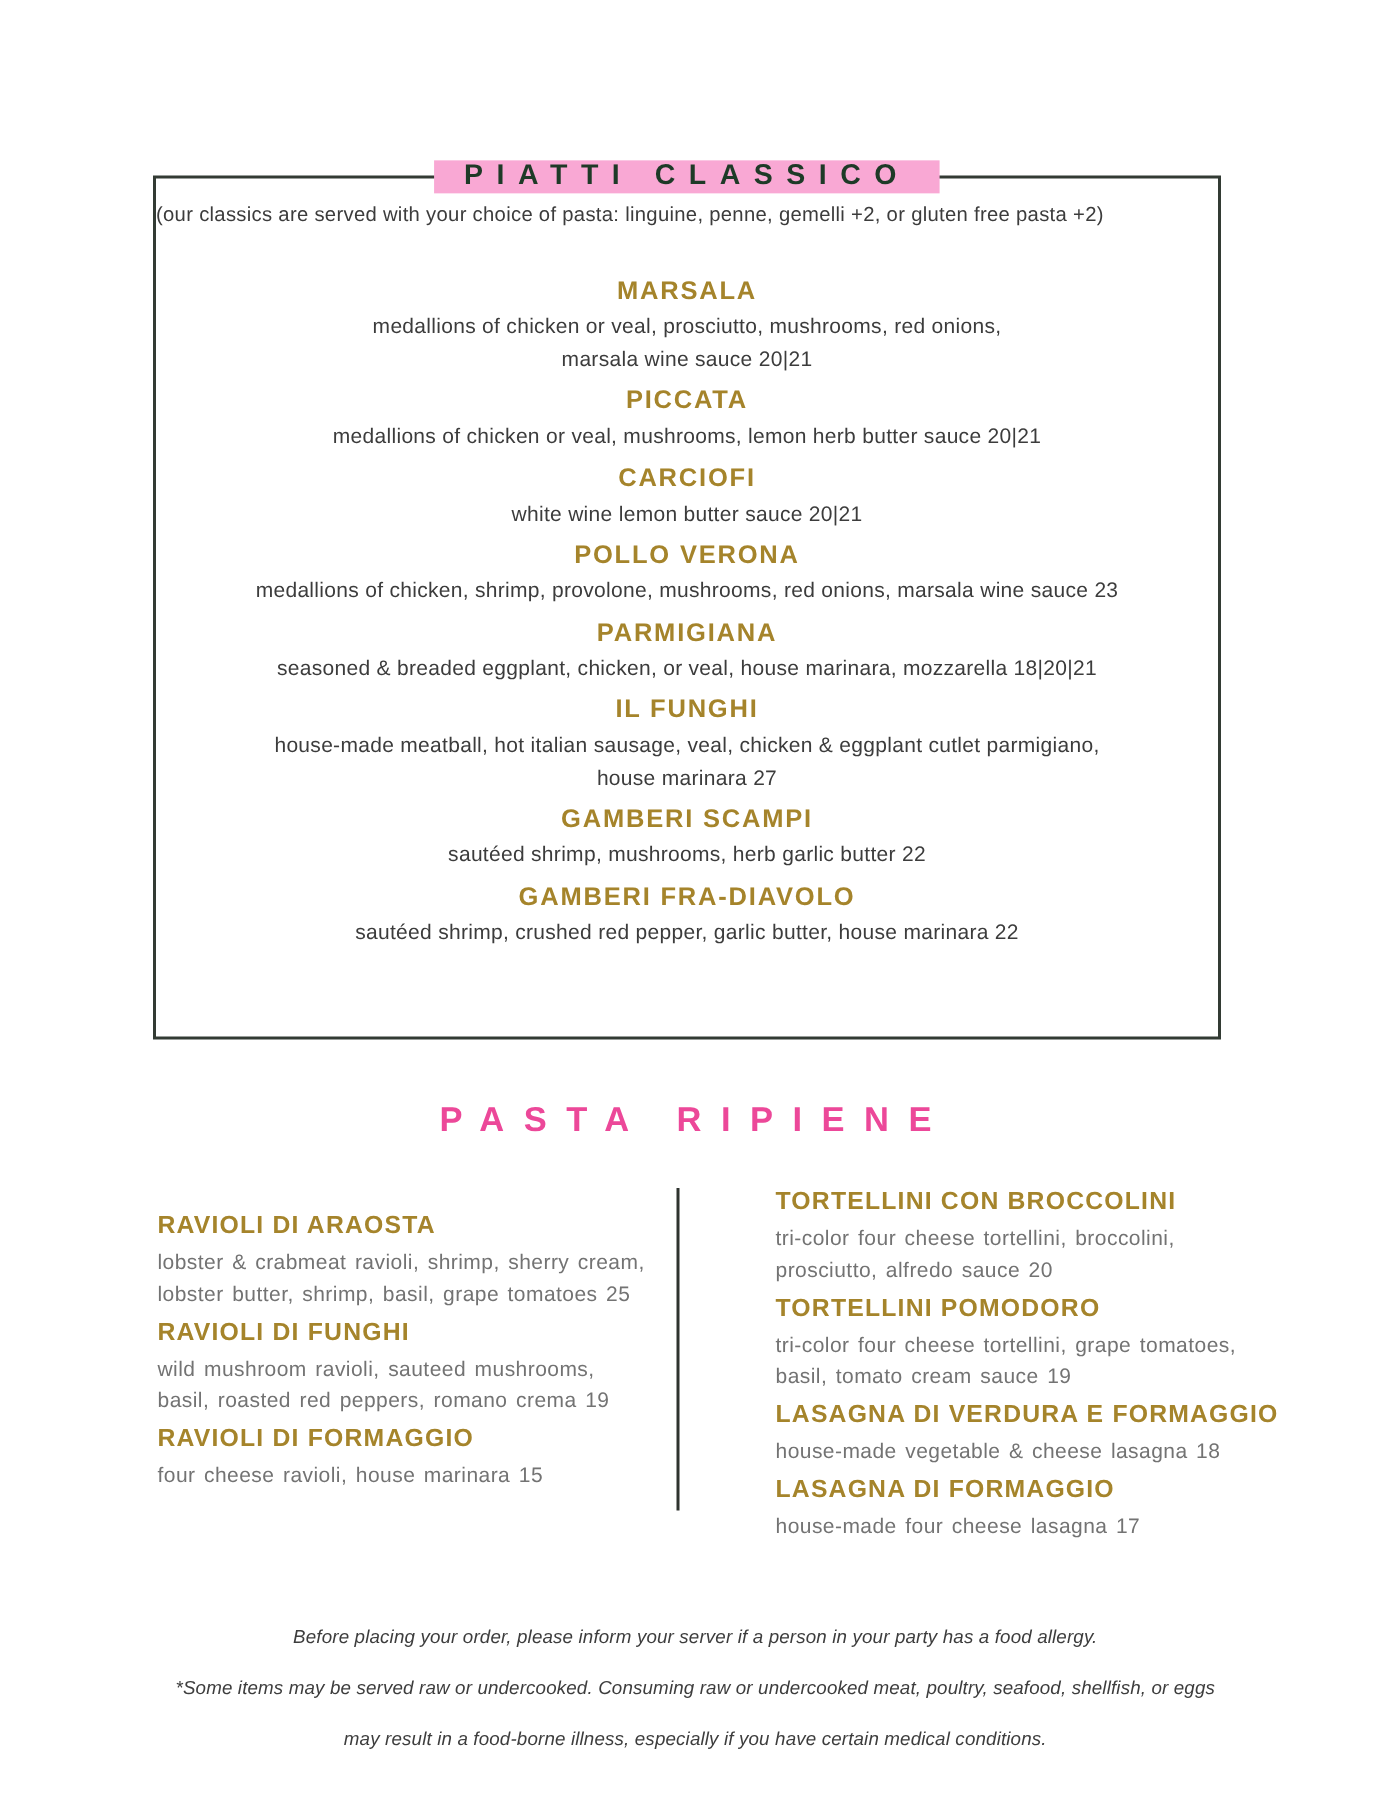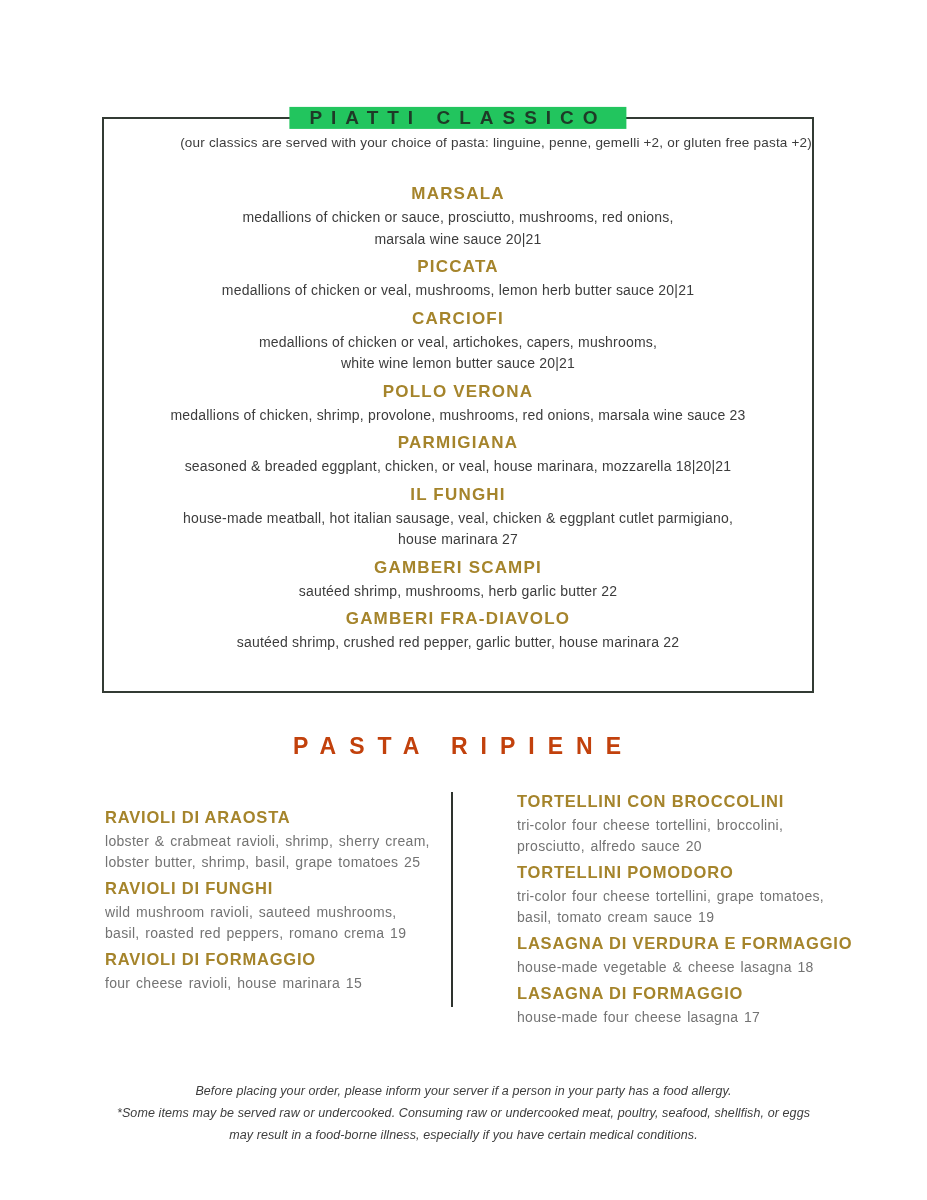--- a/index.html
+++ b/index.html
@@ -21,31 +21,31 @@
     margin: 117px 0 0 102px;
     border: 2px solid #333b34;
     padding-top: 15px;
   }
   .classico-title {
     position: absolute;
     top: 0;
     left: 50%;
     transform: translate(-50%, -55%);
     margin: 0;
-    background: #22c55e;
+    background: #f9a8d4;
     padding: 0 20px;
     white-space: nowrap;
     font-size: 19px;
     font-weight: 700;
     letter-spacing: 9px;
     color: #1e3a27;
   }
   .classico-subtitle {
     margin: 0;
-    text-align: right;
+    text-align: left;
     font-size: 13.5px;
     line-height: 17px;
     letter-spacing: 0.2px;
     color: #3c3c3c;
   }
   .classico-items { margin-top: 33px; }
   .menu-item-center { text-align: center; margin: 0 0 7px 0; }
   .menu-item-center h2 {
     margin: 0 0 4px 0;
     font-size: 17px;
@@ -63,21 +63,21 @@
   }
 
   
   .ripiene-title {
     margin: 41px 0 0 0;
     text-align: center;
     font-size: 23px;
     line-height: 25px;
     font-weight: 700;
     letter-spacing: 13px;
-    color: #c2410c;
+    color: #ec4899;
   }
   .ripiene-columns {
     display: flex;
     align-items: flex-start;
     margin: 33px 0 0 105px;
   }
   .col-left { width: 332px; padding-top: 16px; }
   .col-divider {
     width: 2px;
     height: 215px;
@@ -107,47 +107,46 @@
   
   .allergy-note {
     margin-top: 48px;
     text-align: center;
     font-style: italic;
     font-size: 12.5px;
     line-height: 18px;
     letter-spacing: 0.1px;
     color: #3d3d3d;
   }
-  .allergy-note p { margin: 4px; }
+  .allergy-note p { margin: 16px; }
 </style>
 </head>
 <body>
 
 <div>
 
   <section class="classico-box">
     <h1 class="classico-title">PIATTI CLASSICO</h1>
     <p class="classico-subtitle">(our classics are served with your choice of pasta: linguine, penne, gemelli +2, or gluten free pasta +2)</p>
 
     <div class="classico-items">
 
       <article class="menu-item-center">
         <h2>MARSALA</h2>
-        <p>medallions of chicken or sauce, prosciutto, mushrooms, red onions,</p>
+        <p>medallions of chicken or veal, prosciutto, mushrooms, red onions,</p>
         <p>marsala wine sauce 20|21</p>
       </article>
 
       <article class="menu-item-center">
         <h2>PICCATA</h2>
         <p>medallions of chicken or veal, mushrooms, lemon herb butter sauce 20|21</p>
       </article>
 
       <article class="menu-item-center">
         <h2>CARCIOFI</h2>
-        <p>medallions of chicken or veal, artichokes, capers, mushrooms,</p>
         <p>white wine lemon butter sauce 20|21</p>
       </article>
 
       <article class="menu-item-center">
         <h2>POLLO VERONA</h2>
         <p>medallions of chicken, shrimp, provolone, mushrooms, red onions, marsala wine sauce 23</p>
       </article>
 
       <article class="menu-item-center">
         <h2>PARMIGIANA</h2>

